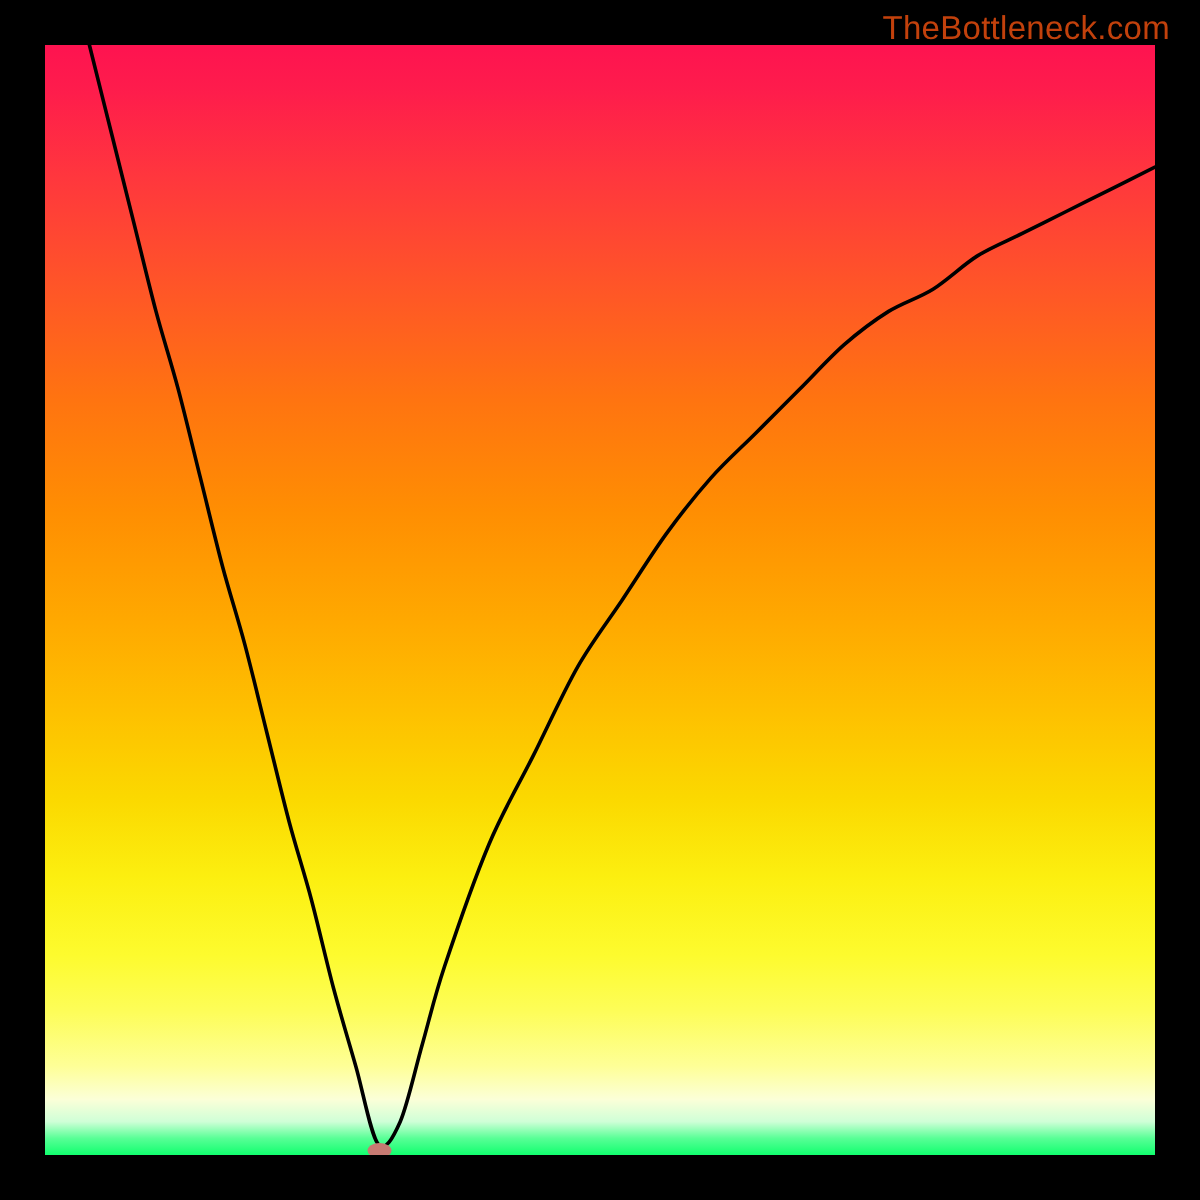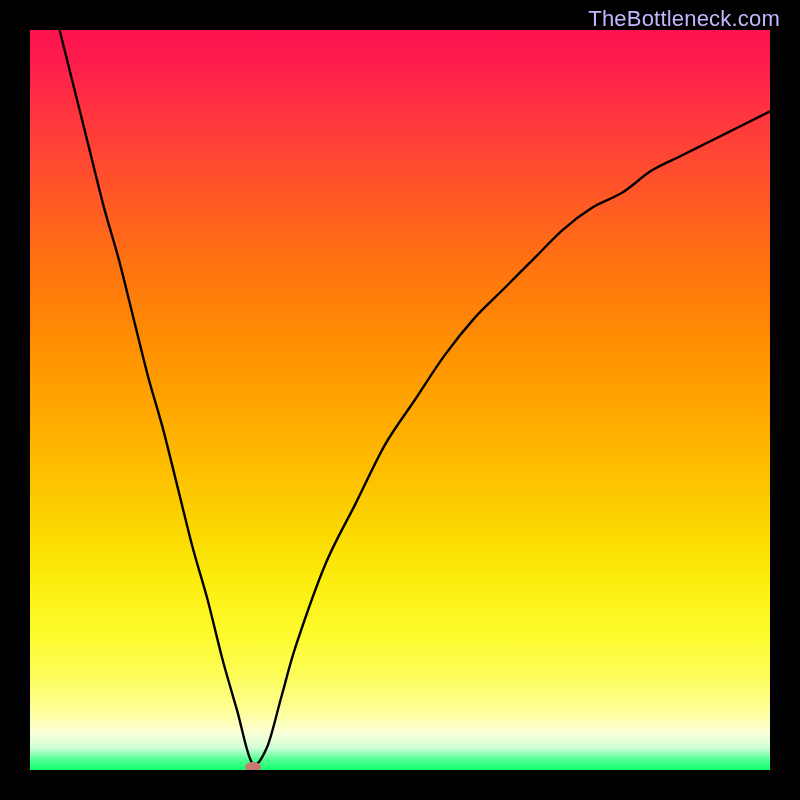--- a/index.html
+++ b/index.html
@@ -50,21 +50,21 @@
       #fbffd8 95%,
       #cfffd7 97%,
       #58ff96 98.5%,
       #11ff6e 100%
     );
   }
   .watermark {
     position: absolute;
     top: 6px;
     right: 20px;
-    color: #c4b5fd;
+    color: #c2410c;
     font-size: 22px;
     font-weight: 400;
     letter-spacing: 0.2px;
     user-select: none;
   }
   svg.curve {
     position: absolute;
     left: 0;
     top: 0;
     width: 100%;

